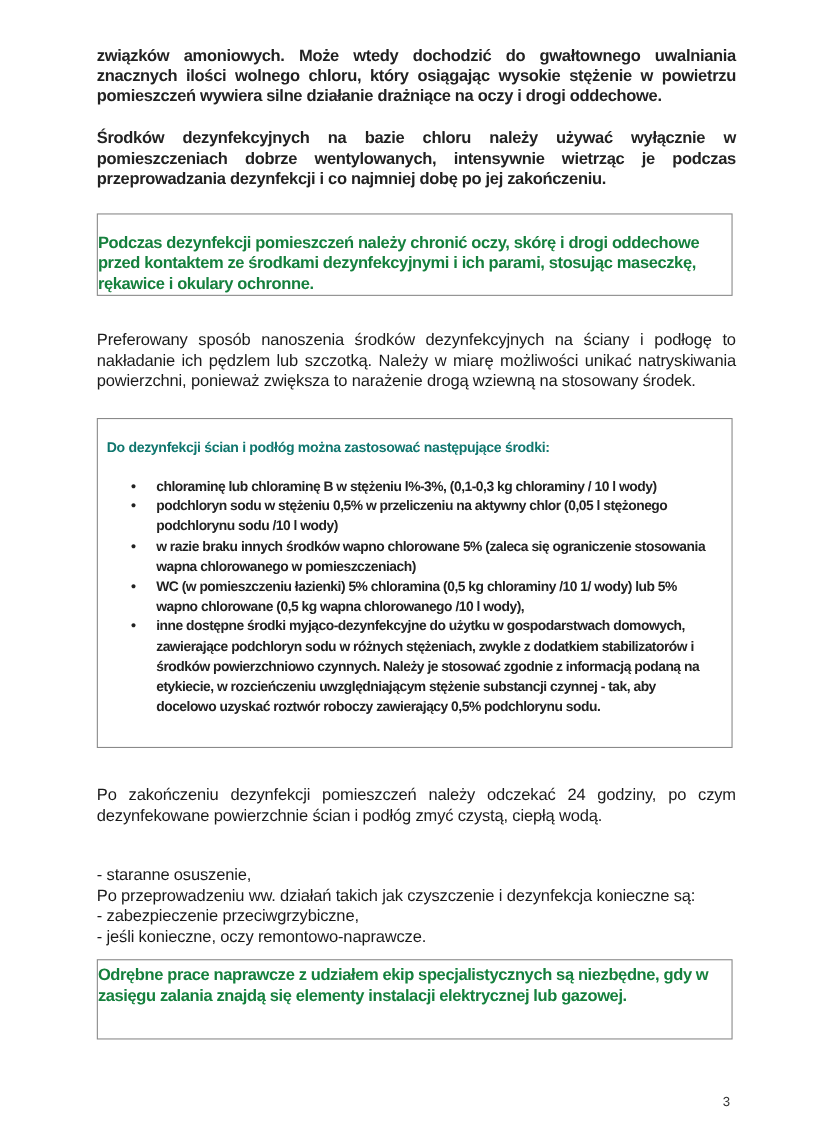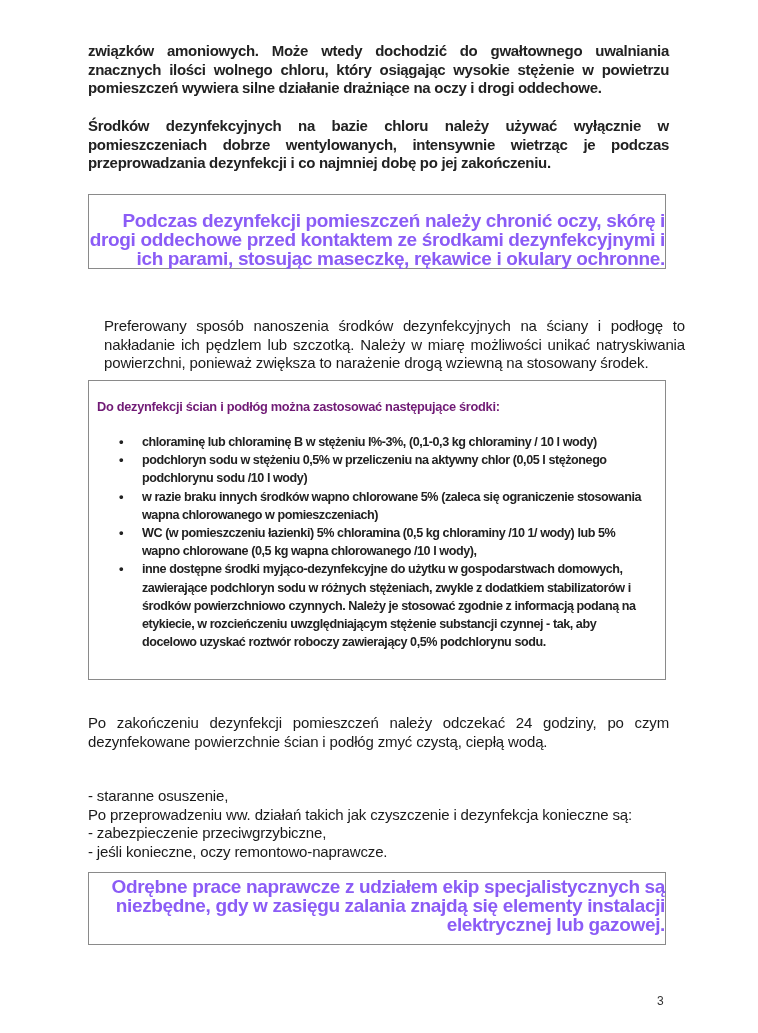--- a/index.html
+++ b/index.html
@@ -37,41 +37,41 @@
     .para.left { text-align: left; }
     .box {
       position: absolute;
       left: 88px;
       width: 578px;
       border: 1.5px solid #8a8a8a;
       background: #fff;
       box-sizing: border-box;
     }
     .box-text {
-      font-size: 19px;
+      font-size: 15px;
       line-height: 19px;
       font-weight: bold;
       letter-spacing: -0.35px;
-      text-align: right;
-      color: #8b5cf6;
+      text-align: left;
+      color: #15803d;
     }
     #box1 { top: 194px; height: 75px; }
     #box1 .box-text { margin-top: 16px; }
     #box2 { top: 380px; height: 300px; }
     #box3 { top: 872px; height: 73px; }
     #box3 .box-text { margin-top: 4px; }
 
     .box2-title {
       position: absolute;
       left: 8px;
       top: 18px;
       font-size: 12.8px;
       font-weight: bold;
       letter-spacing: -0.3px;
-      color: #701a75;
+      color: #0f766e;
     }
     .bullet-list {
       position: absolute;
       left: 0;
       top: 52px;
       margin: 0;
       padding: 0;
       list-style: none;
       width: 570px;
     }
@@ -105,21 +105,21 @@
 <div class="page">
 
   <p class="para semibold" style="top:42px; margin:0;">związków amoniowych. Może wtedy dochodzić do gwałtownego uwalniania znacznych ilości wolnego chloru, który osiągając wysokie stężenie w powietrzu pomieszczeń wywiera silne działanie drażniące na oczy i drogi oddechowe.</p>
 
   <p class="para semibold" style="top:117px; margin:0;">Środków dezynfekcyjnych na bazie chloru należy używać wyłącznie w pomieszczeniach dobrze wentylowanych, intensywnie wietrząc je podczas przeprowadzania dezynfekcji i co najmniej dobę po jej zakończeniu.</p>
 
   <div class="box" id="box1">
     <div class="box-text">Podczas dezynfekcji pomieszczeń należy chronić oczy, skórę i drogi oddechowe przed kontaktem ze środkami dezynfekcyjnymi i ich parami, stosując maseczkę, rękawice i okulary ochronne.</div>
   </div>
 
-  <p class="para" style="top:301px; margin:16px;">Preferowany sposób nanoszenia środków dezynfekcyjnych na ściany i podłogę to nakładanie ich pędzlem lub szczotką. Należy w miarę możliwości unikać natryskiwania powierzchni, ponieważ zwiększa to narażenie drogą wziewną na stosowany środek.</p>
+  <p class="para" style="top:301px; margin:0;">Preferowany sposób nanoszenia środków dezynfekcyjnych na ściany i podłogę to nakładanie ich pędzlem lub szczotką. Należy w miarę możliwości unikać natryskiwania powierzchni, ponieważ zwiększa to narażenie drogą wziewną na stosowany środek.</p>
 
   <div class="box" id="box2">
     <div class="box2-title">Do dezynfekcji ścian i podłóg można zastosować następujące środki:</div>
     <ul class="bullet-list">
       <li class="bullet-item">
         <span class="bullet-dot">•</span>
         <span>chloraminę lub chloraminę B w stężeniu l%-3%, (0,1-0,3 kg chloraminy / 10 l wody)</span>
       </li>
       <li class="bullet-item">
         <span class="bullet-dot">•</span>

